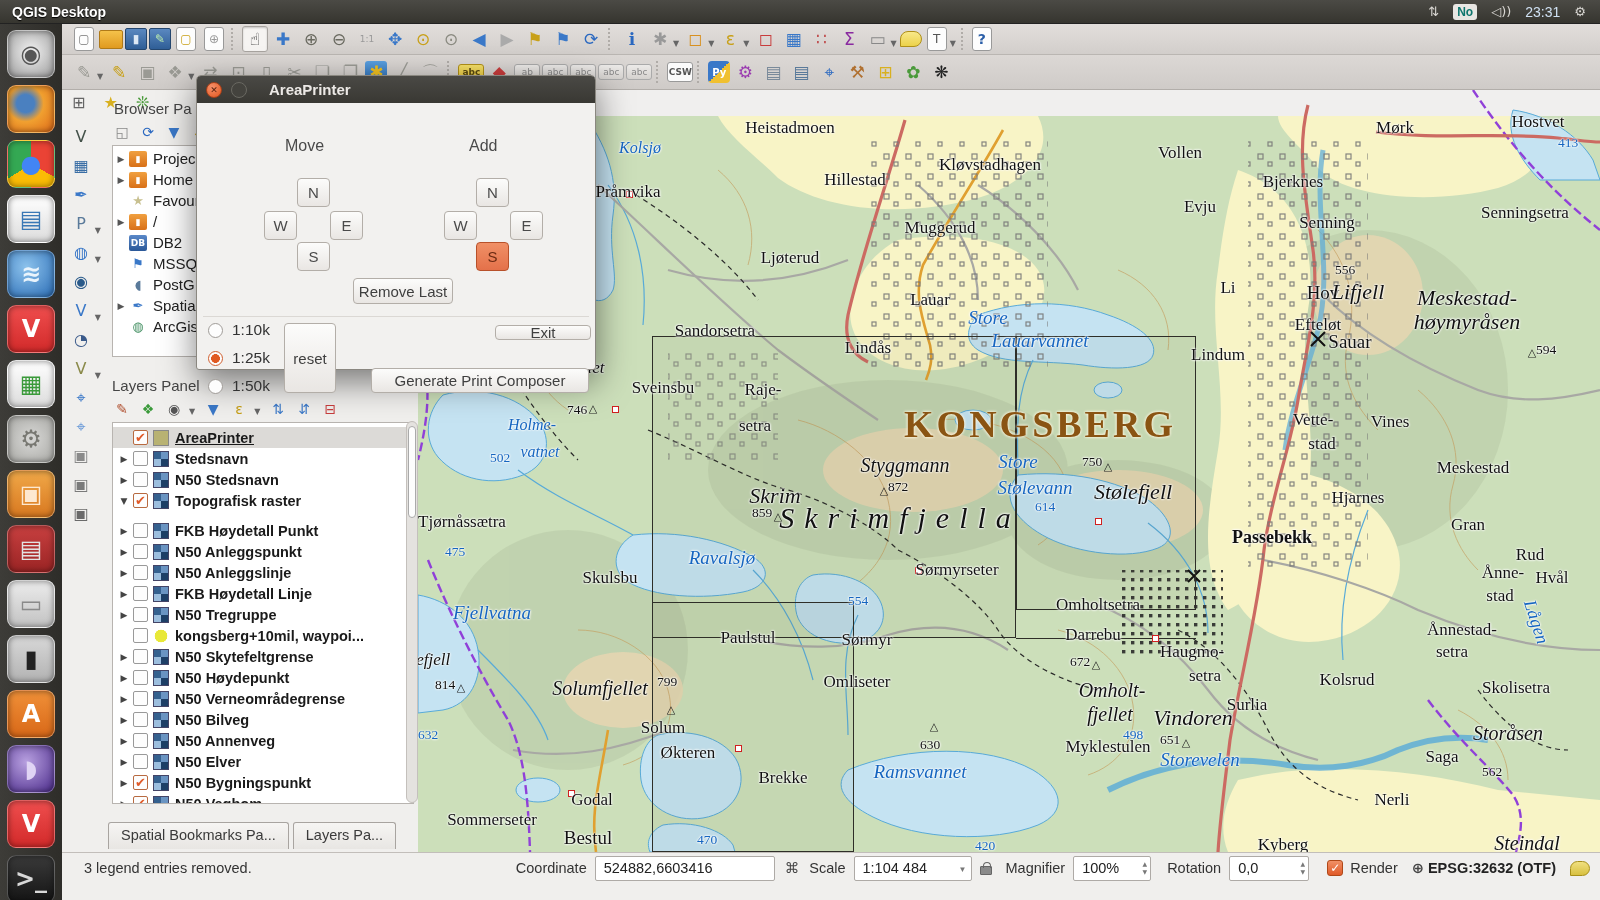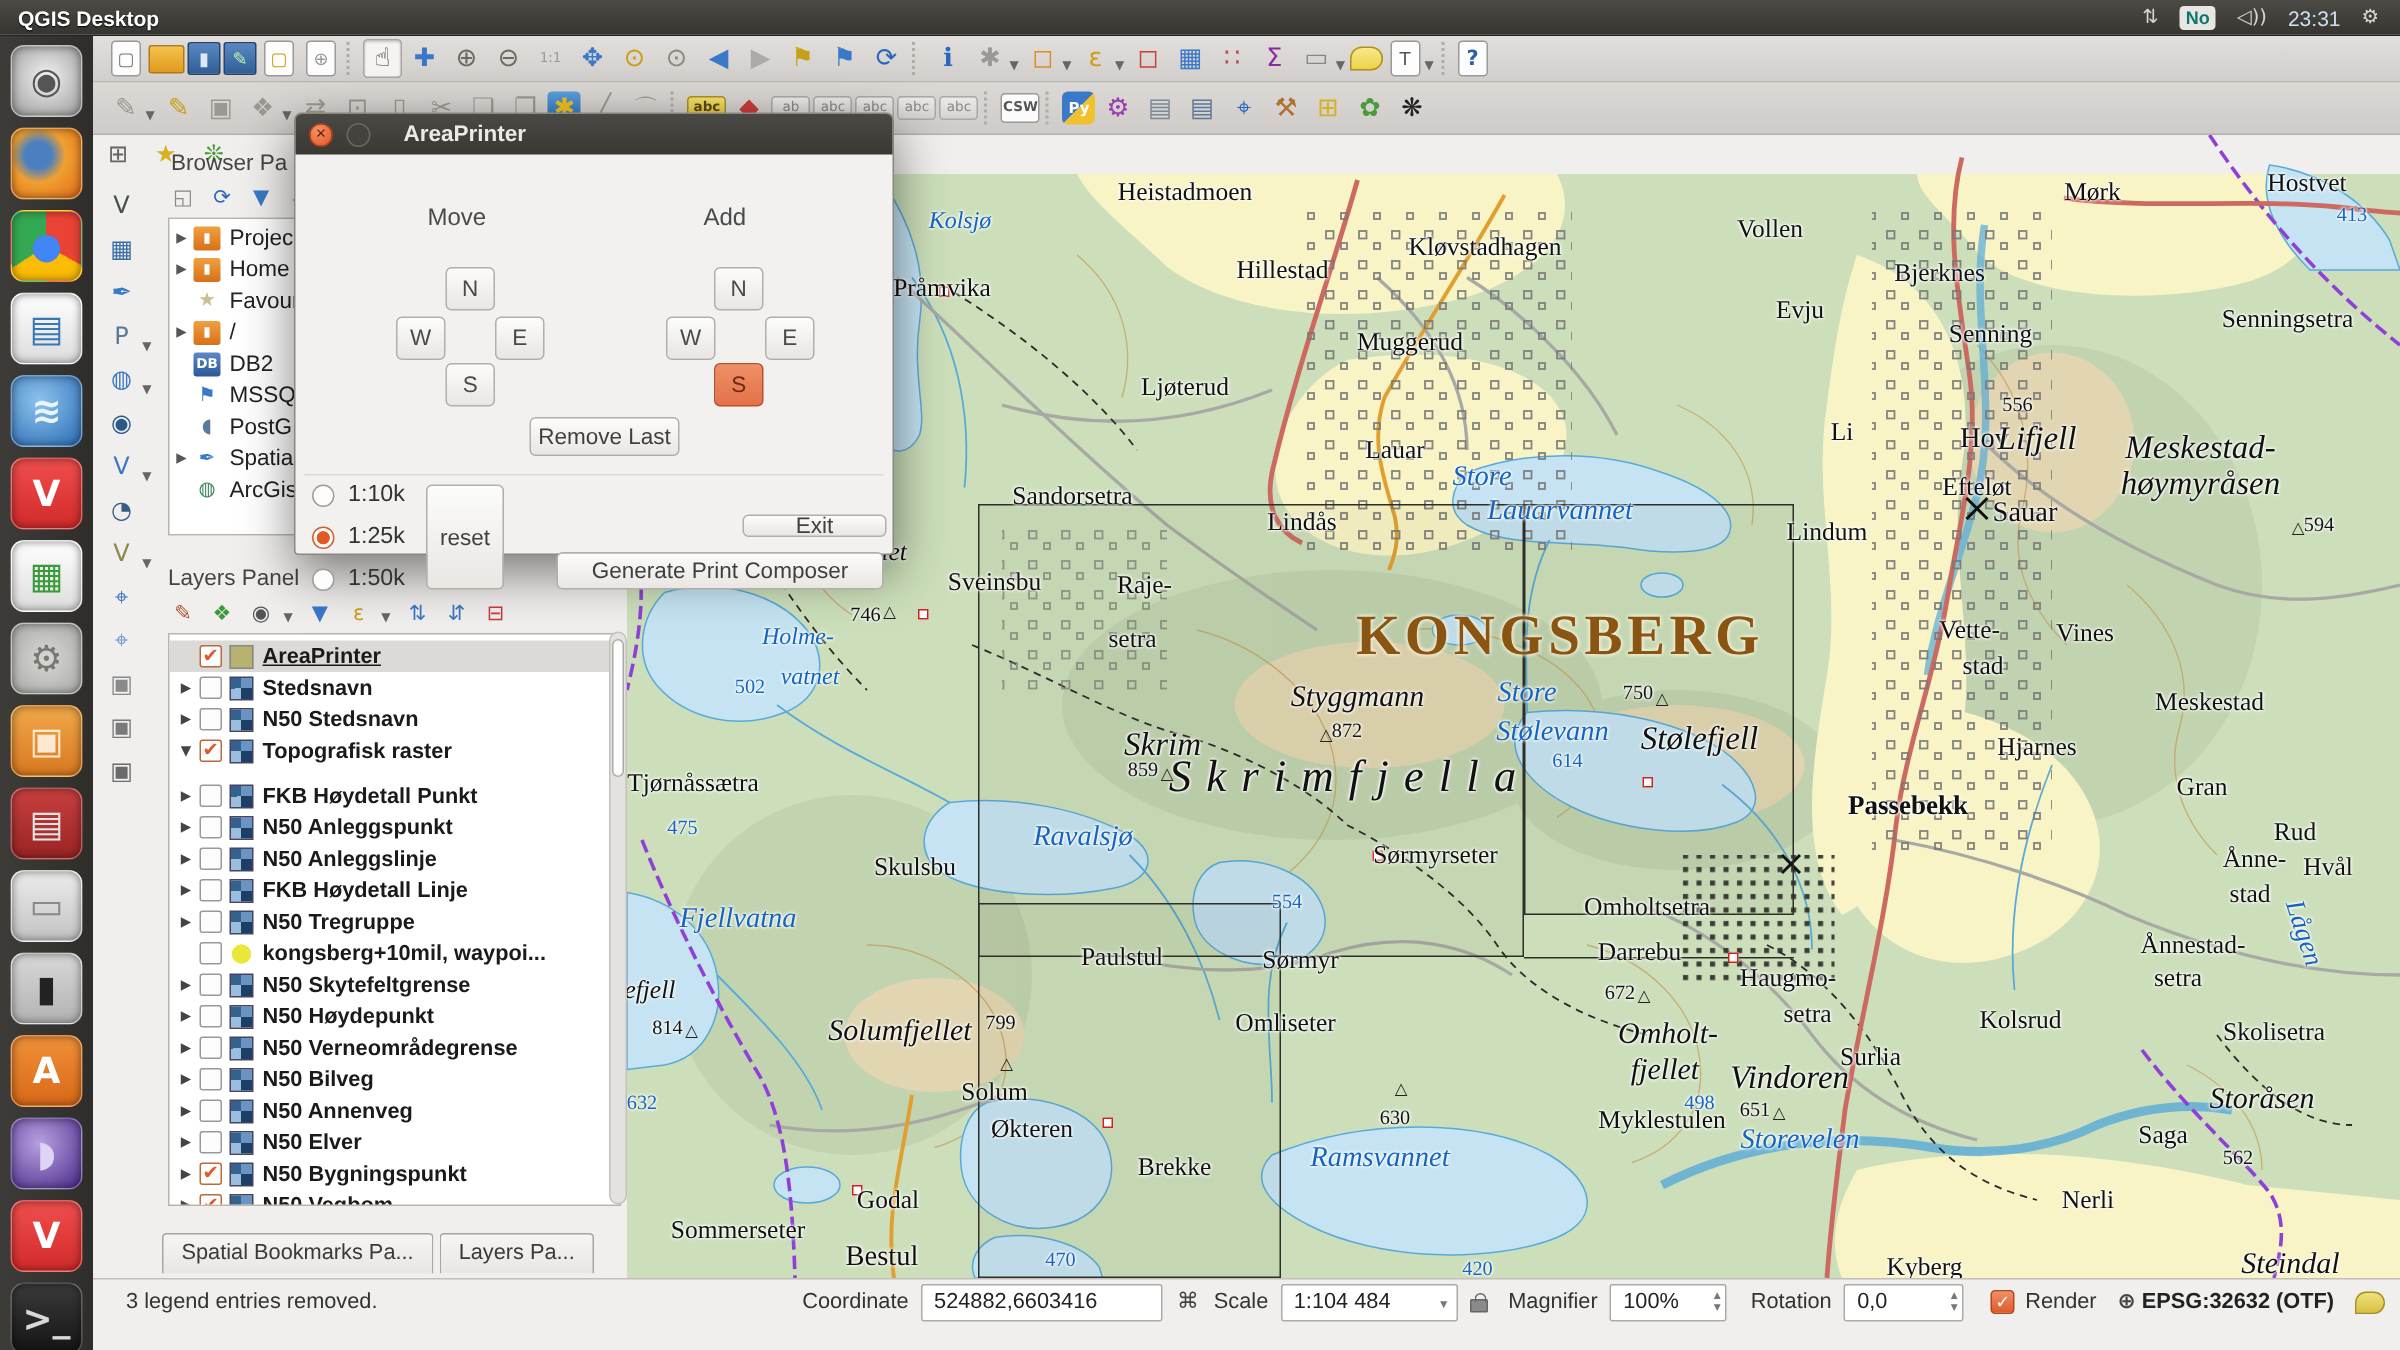--- a/index.html
+++ b/index.html
@@ -789,30 +789,30 @@
         <div class="radio-row" style="left: 11px; top: 246px;">
           <span class="rdot on"></span>
           <span>1:25k</span>
         </div>
         <div class="radio-row" style="left: 11px; top: 274px;">
           <span class="rdot"></span>
           <span>1:50k</span>
         </div>
       </div>
     <div class="dbtn" style="left:87px; top:220px; width:52px; height:70px;">reset</div>
-    <div class="dbtn" style="left:298px; top:240px; width:96px; height:15px;">Exit</div>
+    <div class="dbtn" style="left:298px; top:222px; width:96px; height:15px;">Exit</div>
     <div class="dbtn" style="left:174px; top:265px; width:218px; height:25px;">Generate Print Composer</div>
   </div>
 </div>
 
 <div id="statusbar">
   <div class="row">
     <span style="margin-left:22px;">3 legend entries removed.</span>
     <span style="margin-left:auto;">Coordinate</span>
-    <span class="sb-input" style="width:161px; margin-left:8px;">524882,6603416</span>
+    <span class="sb-input" style="width:180px; margin-left:8px;">524882,6603416</span>
     <span class="sb-ico" style="margin-left:10px;">⌘</span>
     <span style="margin-left:10px;">Scale</span>
     <span class="sb-input" style="width:118px; margin-left:8px; position:relative;">
       <span>1:104 484</span>
       <span style="position:absolute; right:4px; top:8px; font-size:8px; color:#777;">▼</span>
     </span>
     <span class="lockico" style="margin-left:8px;"></span>
     <span style="margin-left:14px;">Magnifier</span>
     <span class="sb-input sb-spin" style="width:78px; margin-left:8px;">
       <span>100%</span>

